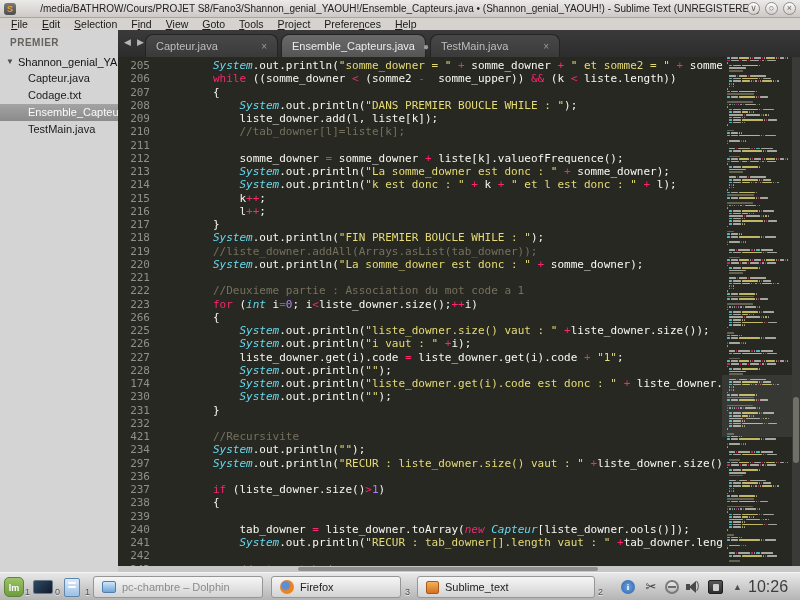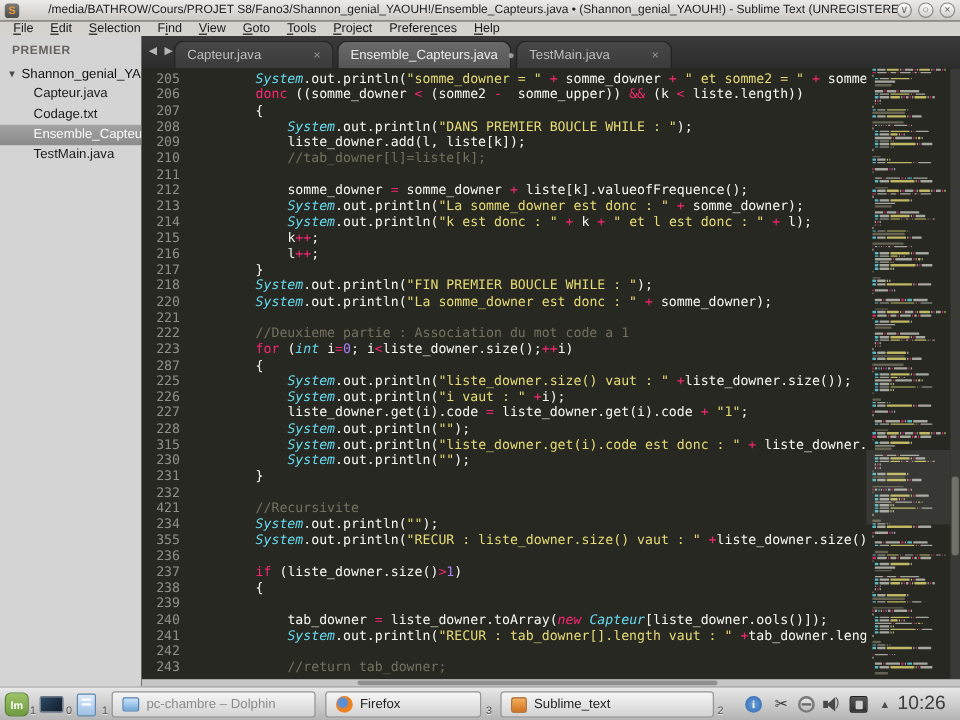--- a/index.html
+++ b/index.html
@@ -191,21 +191,21 @@
     </div>
 
   <div id="editor">
     <div id="code">
         <div class="line">
           <span class="ln">205</span>
           <span class="lc">        <span class="seg-cl">System</span><span class="seg-t">.out.println(</span><span class="seg-s">"somme_downer = "</span><span class="seg-t"> </span><span class="seg-k">+</span><span class="seg-t"> somme_downer </span><span class="seg-k">+</span><span class="seg-t"> </span><span class="seg-s">" et somme2 = "</span><span class="seg-t"> </span><span class="seg-k">+</span><span class="seg-t"> somme2 </span></span>
         </div>
         <div class="line">
           <span class="ln">206</span>
-          <span class="lc">        <span class="seg-k">donc</span><span class="seg-t"> ((somme_downer </span><span class="seg-k">&lt;</span><span class="seg-t"> (somme2 </span><span class="seg-k">-</span><span class="seg-t">  somme_upper)) </span><span class="seg-k">&amp;&amp;</span><span class="seg-t"> (k </span><span class="seg-k">&lt;</span><span class="seg-t"> liste.length))</span></span>
+          <span class="lc">        <span class="seg-k">while</span><span class="seg-t"> ((somme_downer </span><span class="seg-k">&lt;</span><span class="seg-t"> (somme2 </span><span class="seg-k">-</span><span class="seg-t">  somme_upper)) </span><span class="seg-k">&amp;&amp;</span><span class="seg-t"> (k </span><span class="seg-k">&lt;</span><span class="seg-t"> liste.length))</span></span>
         </div>
         <div class="line">
           <span class="ln">207</span>
           <span class="lc">        <span class="seg-t">{</span></span>
         </div>
         <div class="line">
           <span class="ln">208</span>
           <span class="lc">            <span class="seg-cl">System</span><span class="seg-t">.out.println(</span><span class="seg-s">"DANS PREMIER BOUCLE WHILE : "</span><span class="seg-t">);</span></span>
         </div>
         <div class="line">
@@ -242,57 +242,61 @@
         </div>
         <div class="line">
           <span class="ln">217</span>
           <span class="lc">        <span class="seg-t">}</span></span>
         </div>
         <div class="line">
           <span class="ln">218</span>
           <span class="lc">        <span class="seg-cl">System</span><span class="seg-t">.out.println(</span><span class="seg-s">"FIN PREMIER BOUCLE WHILE : "</span><span class="seg-t">);</span></span>
         </div>
         <div class="line">
+          <span class="ln">219</span>
+          <span class="lc">        <span class="seg-c">//liste_downer.addAll(Arrays.asList(tab_downer));</span></span>
+        </div>
+        <div class="line">
           <span class="ln">220</span>
           <span class="lc">        <span class="seg-cl">System</span><span class="seg-t">.out.println(</span><span class="seg-s">"La somme_downer est donc : "</span><span class="seg-t"> </span><span class="seg-k">+</span><span class="seg-t"> somme_downer);</span></span>
         </div>
         <div class="line">
           <span class="ln">221</span>
           <span class="lc"></span>
         </div>
         <div class="line">
           <span class="ln">222</span>
           <span class="lc">        <span class="seg-c">//Deuxieme partie : Association du mot code a 1</span></span>
         </div>
         <div class="line">
           <span class="ln">223</span>
           <span class="lc">        <span class="seg-k">for</span><span class="seg-t"> (</span><span class="seg-cl">int</span><span class="seg-t"> i</span><span class="seg-k">=</span><span class="seg-n">0</span><span class="seg-t">; i</span><span class="seg-k">&lt;</span><span class="seg-t">liste_downer.size();</span><span class="seg-k">++</span><span class="seg-t">i)</span></span>
         </div>
         <div class="line">
-          <span class="ln">287</span>
+          <span class="ln">266</span>
           <span class="lc">        <span class="seg-t">{</span></span>
         </div>
         <div class="line">
           <span class="ln">225</span>
           <span class="lc">            <span class="seg-cl">System</span><span class="seg-t">.out.println(</span><span class="seg-s">"liste_downer.size() vaut : "</span><span class="seg-t"> </span><span class="seg-k">+</span><span class="seg-t">liste_downer.size());</span></span>
         </div>
         <div class="line">
           <span class="ln">226</span>
           <span class="lc">            <span class="seg-cl">System</span><span class="seg-t">.out.println(</span><span class="seg-s">"i vaut : "</span><span class="seg-t"> </span><span class="seg-k">+</span><span class="seg-t">i);</span></span>
         </div>
         <div class="line">
           <span class="ln">227</span>
           <span class="lc">            <span class="seg-t">liste_downer.get(i).code </span><span class="seg-k">=</span><span class="seg-t"> liste_downer.get(i).code </span><span class="seg-k">+</span><span class="seg-t"> </span><span class="seg-s">"1"</span><span class="seg-t">;</span></span>
         </div>
         <div class="line">
           <span class="ln">228</span>
           <span class="lc">            <span class="seg-cl">System</span><span class="seg-t">.out.println(</span><span class="seg-s">""</span><span class="seg-t">);</span></span>
         </div>
         <div class="line">
-          <span class="ln">315</span>
+          <span class="ln">174</span>
           <span class="lc">            <span class="seg-cl">System</span><span class="seg-t">.out.println(</span><span class="seg-s">"liste_downer.get(i).code est donc : "</span><span class="seg-t"> </span><span class="seg-k">+</span><span class="seg-t"> liste_downer.get(</span></span>
         </div>
         <div class="line">
           <span class="ln">230</span>
           <span class="lc">            <span class="seg-cl">System</span><span class="seg-t">.out.println(</span><span class="seg-s">""</span><span class="seg-t">);</span></span>
         </div>
         <div class="line">
           <span class="ln">231</span>
           <span class="lc">        <span class="seg-t">}</span></span>
         </div>
@@ -302,21 +306,21 @@
         </div>
         <div class="line">
           <span class="ln">421</span>
           <span class="lc">        <span class="seg-c">//Recursivite</span></span>
         </div>
         <div class="line">
           <span class="ln">234</span>
           <span class="lc">        <span class="seg-cl">System</span><span class="seg-t">.out.println(</span><span class="seg-s">""</span><span class="seg-t">);</span></span>
         </div>
         <div class="line">
-          <span class="ln">355</span>
+          <span class="ln">297</span>
           <span class="lc">        <span class="seg-cl">System</span><span class="seg-t">.out.println(</span><span class="seg-s">"RECUR : liste_downer.size() vaut : "</span><span class="seg-t"> </span><span class="seg-k">+</span><span class="seg-t">liste_downer.size());</span></span>
         </div>
         <div class="line">
           <span class="ln">236</span>
           <span class="lc"></span>
         </div>
         <div class="line">
           <span class="ln">237</span>
           <span class="lc">        <span class="seg-k">if</span><span class="seg-t"> (liste_downer.size()</span><span class="seg-k">&gt;</span><span class="seg-n">1</span><span class="seg-t">)</span></span>
         </div>

